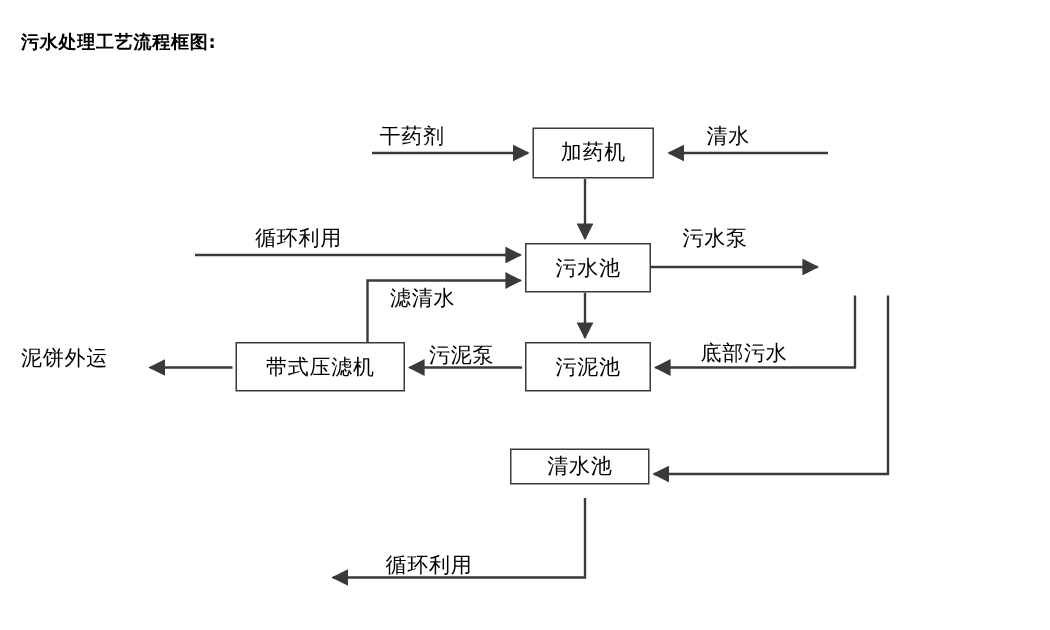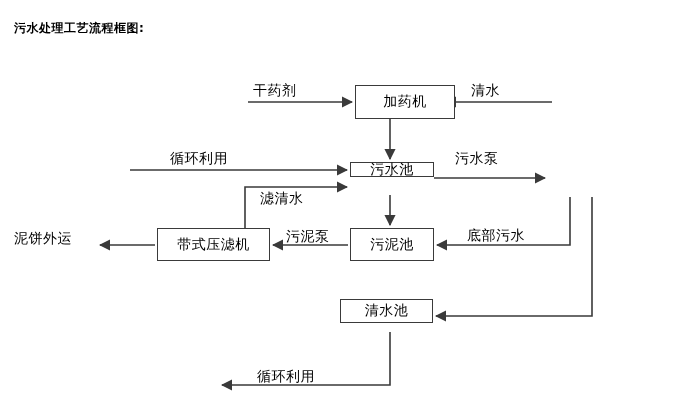--- a/index.html
+++ b/index.html
@@ -87,25 +87,25 @@
       <path d="M 155 245 L 100 245"></path>
 
       <path d="M 570 197 L 570 245 L 437 245"></path>
 
       <path d="M 592 197 L 592 316 L 436 316"></path>
 
       <path d="M 390 332 L 390 385 L 222 385"></path>
     </g>
   </svg>
 
-  <div class="node" style="left:355px; top:85px; width:100px; height:34px;">
+  <div class="node" style="left:355px; top:85px; width:81px; height:34px;">
     <span>加药机</span>
   </div>
 
-  <div class="node" style="left:350px; top:162px; width:84px; height:15px;">
+  <div class="node" style="left:350px; top:162px; width:84px; height:33px;">
     <span>污水池</span>
   </div>
 
 
   <div class="node" style="left:157px; top:228px; width:113px; height:33px;">
     <span>带式压滤机</span>
   </div>
 
   <div class="node" style="left:350px; top:228px; width:84px; height:33px;">
     <span>污泥池</span>

